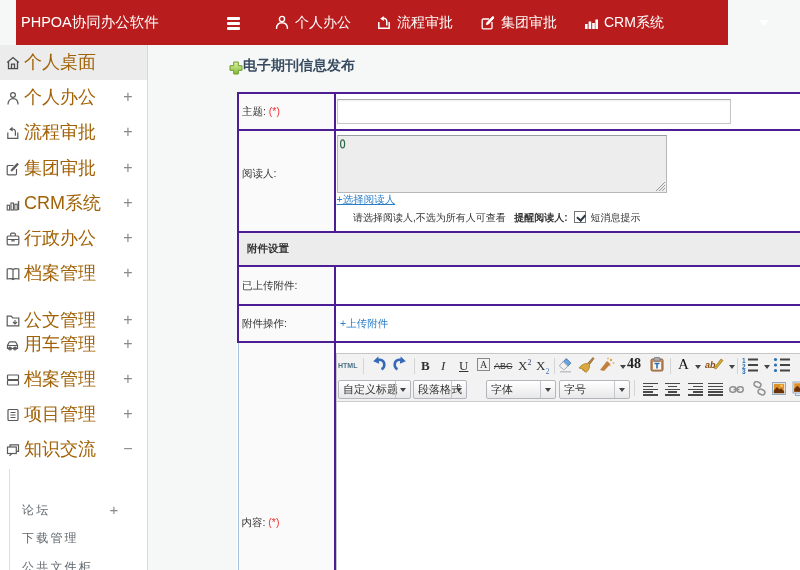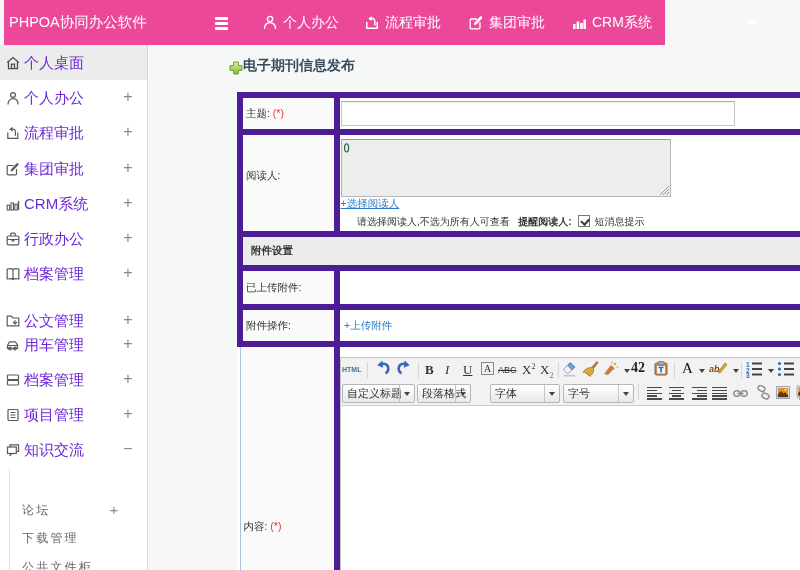--- a/index.html
+++ b/index.html
@@ -1,39 +1,39 @@
 <!DOCTYPE html>
 <html><head>
 <meta charset="utf-8">
 <style>
 *{margin:0;padding:0;box-sizing:border-box;}
 html,body{width:800px;height:570px;overflow:hidden;font-family:"Liberation Sans",sans-serif;background:#f6f7f7;}
 #page{position:relative;width:800px;height:570px;overflow:hidden;}
 
-#hdr{position:absolute;left:4px;top:0;width:661px;height:45px;background:#ec4899;}
+#hdr{position:absolute;left:16px;top:0;width:712px;height:45px;background:#b91c1c;}
 #logo{position:absolute;left:5px;top:0;line-height:45px;color:#fff;font-size:14.5px;}
 .hb{position:absolute;left:211px;width:13px;height:2.6px;background:#fff;border-radius:1px;}
 .nav{position:absolute;top:0;height:45px;color:#fff;font-size:14px;line-height:45px;}
 .nav svg{vertical-align:-2.5px;margin-right:6px;}
 #caret{position:absolute;left:743px;top:20px;width:0;height:0;border-left:5.5px solid transparent;border-right:5.5px solid transparent;border-top:6px solid #fff;}
 
 #side{position:absolute;left:0;top:45px;width:148px;height:525px;background:#fff;border-right:1px solid #d8d8d8;}
 .mi{position:absolute;left:0;width:147px;height:35.2px;}
-.mi .txt{position:absolute;left:24px;top:0;line-height:35.2px;font-size:15px;color:#6d28d9;}
+.mi .txt{position:absolute;left:24px;top:0;line-height:35.2px;font-size:18px;color:#a16207;}
 .mi .pm{position:absolute;left:120px;top:0;width:16px;text-align:center;line-height:34px;font-size:16px;font-weight:300;color:#8a8a8a;}
 .mi svg{position:absolute;left:6px;top:11px;}
 .sel{background:#ececec;}
 .smi{position:absolute;left:0;width:147px;height:28.5px;}
 .smi .txt{position:absolute;left:22px;top:0;line-height:28.5px;font-size:12px;letter-spacing:2.2px;color:#5f666d;}
 .smi .pm{position:absolute;left:106px;top:0;width:16px;text-align:center;line-height:28px;font-size:15px;font-weight:300;color:#8a8a8a;}
 
 #title{position:absolute;left:243px;top:56.5px;font-size:14px;font-weight:bold;color:#374b60;}
 #plus{position:absolute;left:229px;top:61px;}
 #tbl{position:absolute;left:237px;top:92px;width:720px;border:1px solid #c6c6c6;border-collapse:collapse;table-layout:fixed;background:#fff;}
-#tbl td{border:6px solid #4c1d95;font-size:10.5px;color:#333;vertical-align:middle;}
+#tbl td{border:2px solid #4c1d95;font-size:10.5px;color:#333;vertical-align:middle;}
 #tbl td.lbl{width:97px;background:#fafafa;padding-left:3px;}
 .red{color:#e33;}
 a.lnk{color:#2a7dc8;text-decoration:none;font-size:10.5px;}
 
 #inp{display:block;width:394px;height:25px;border:1px solid #c4c8ca;border-top-color:#a8acae;background:#fff;margin-left:0.5px;box-shadow:inset 0 1px 2px rgba(0,0,0,0.07);}
 #ta{position:absolute;left:0.5px;top:4px;width:330px;height:58px;border:1px solid #b4b8ba;border-top-color:#979b9d;background:#ededed;font-family:"Liberation Sans",sans-serif;font-size:10.5px;line-height:12px;color:#2e6e4e;padding:1.5px 4px;}
 #rsz{position:absolute;right:1px;bottom:1px;width:9px;height:9px;background:
 linear-gradient(135deg,transparent 45%,#999 45%,#999 52%,transparent 52%,transparent 63%,#999 63%,#999 70%,transparent 70%,transparent 81%,#999 81%,#999 88%,transparent 88%);}
 .cb{display:inline-block;width:12px;height:12px;border:1px solid #777;background:#fff;position:relative;vertical-align:-2px;margin:0 4px 0 7px;}
 .cb:after{content:"";position:absolute;left:2px;top:1.5px;width:6px;height:3.5px;border-left:2px solid #2e3a46;border-bottom:2px solid #2e3a46;transform:rotate(-48deg);}
@@ -276,21 +276,21 @@
                     <path d="M5 13.5 C6.5 14.2 7.5 15 8.2 16" stroke="#a87820" stroke-width="0.8" fill="none"></path>
                   </svg></span>
             <span class="ti2" style="left:261px"><svg width="18" height="18" viewBox="0 0 18 18">
                     <path d="M2 14 L9 5 L12.5 8 L6 15 Z" fill="#c08040"></path>
                     <circle cx="13" cy="4" r="1.2" fill="#e0a050"></circle>
                     <circle cx="10" cy="2.5" r="0.9" fill="#f0b060"></circle>
                     <circle cx="15.5" cy="7" r="0.9" fill="#f0b060"></circle>
                     <circle cx="12" cy="9.5" r="0.8" fill="#e8a855"></circle>
                   </svg></span>
             <span class="car" style="left:283px"></span>
-            <span class="ti" style="left:290px;font-weight:bold;font-size:14px;top:2px;font-family:'Liberation Serif',serif;color:#222">42</span>
+            <span class="ti" style="left:290px;font-weight:bold;font-size:14px;top:2px;font-family:'Liberation Serif',serif;color:#222">48</span>
             <span class="ti2" style="left:312px"><svg width="17" height="18" viewBox="0 0 17 18">
                     <rect x="2" y="3" width="12" height="12" rx="1.5" fill="#c89060" stroke="#8a5a30" stroke-width="1"></rect>
                     <rect x="5" y="1.5" width="6" height="3.5" rx="1" fill="#a8a8b0" stroke="#777" stroke-width="0.8"></rect>
                     <rect x="4" y="6" width="8" height="7.5" fill="#f5f5f5"></rect>
                     <path d="M5.5 7.5 L10.5 7.5 M8 7.5 L8 12.5" stroke="#2b6fb5" stroke-width="1.6" fill="none"></path>
                   </svg></span>
             <span class="sep" style="left:333px"></span>
             <span class="ti" style="left:341px;font-size:15px;top:2px;font-family:'Liberation Serif',serif;color:#111">A</span>
             <span class="car" style="left:358px"></span>
             <span class="ti2" style="left:368px"><svg width="20" height="18" viewBox="0 0 20 18">

